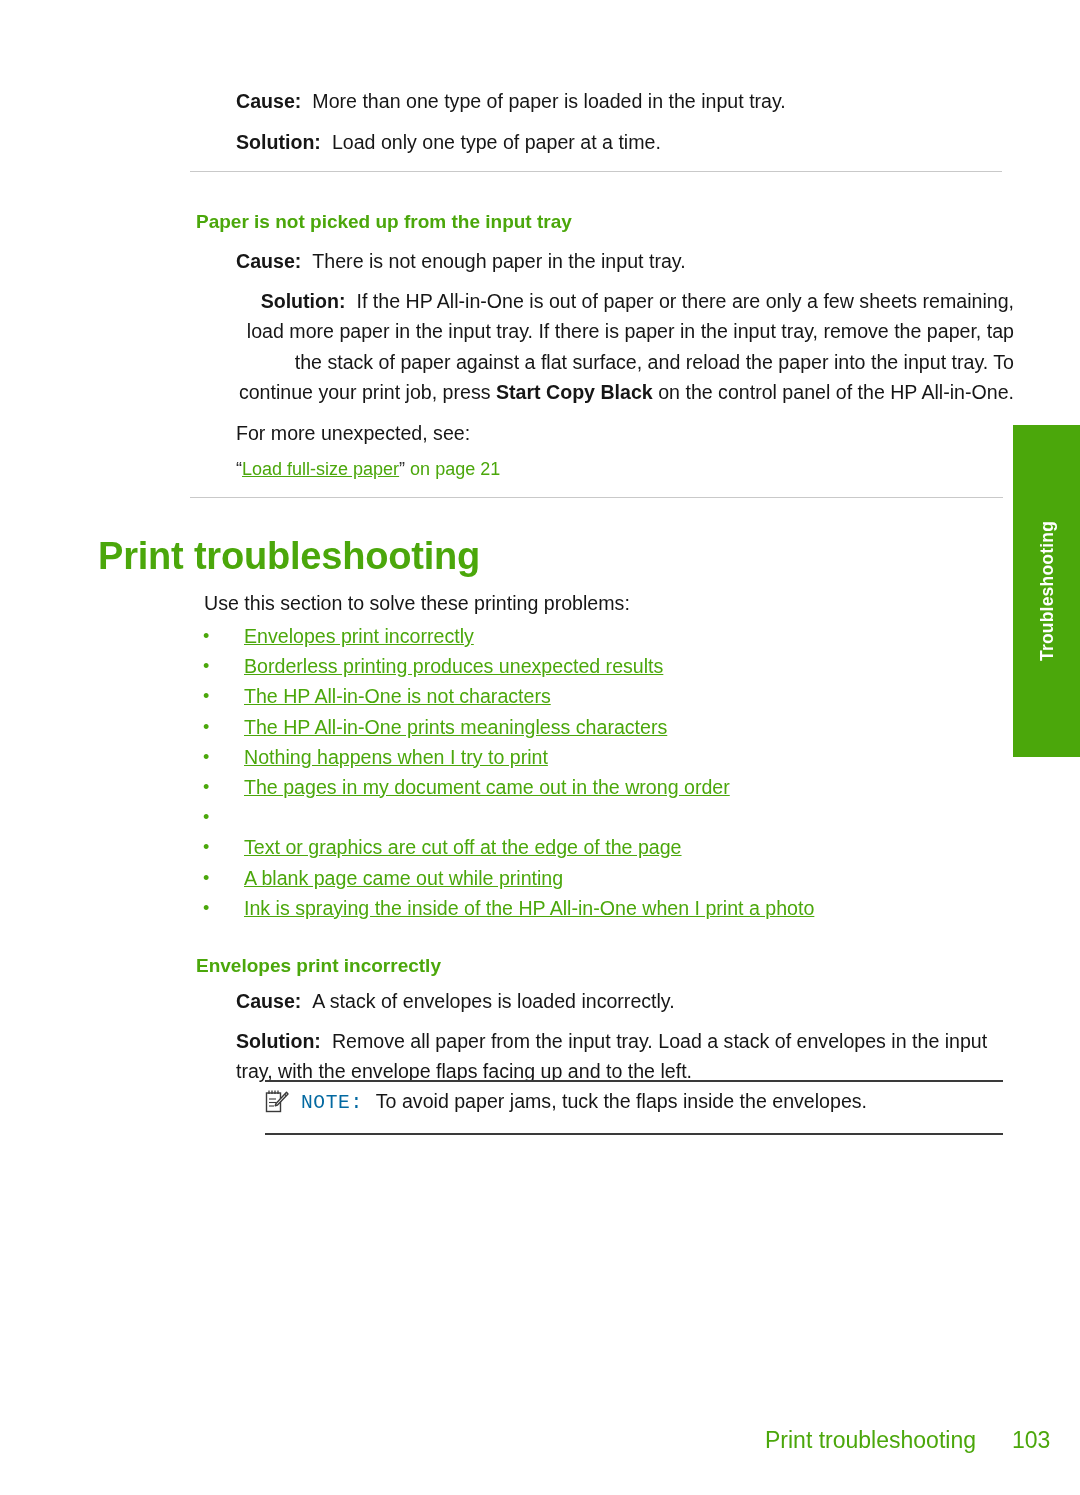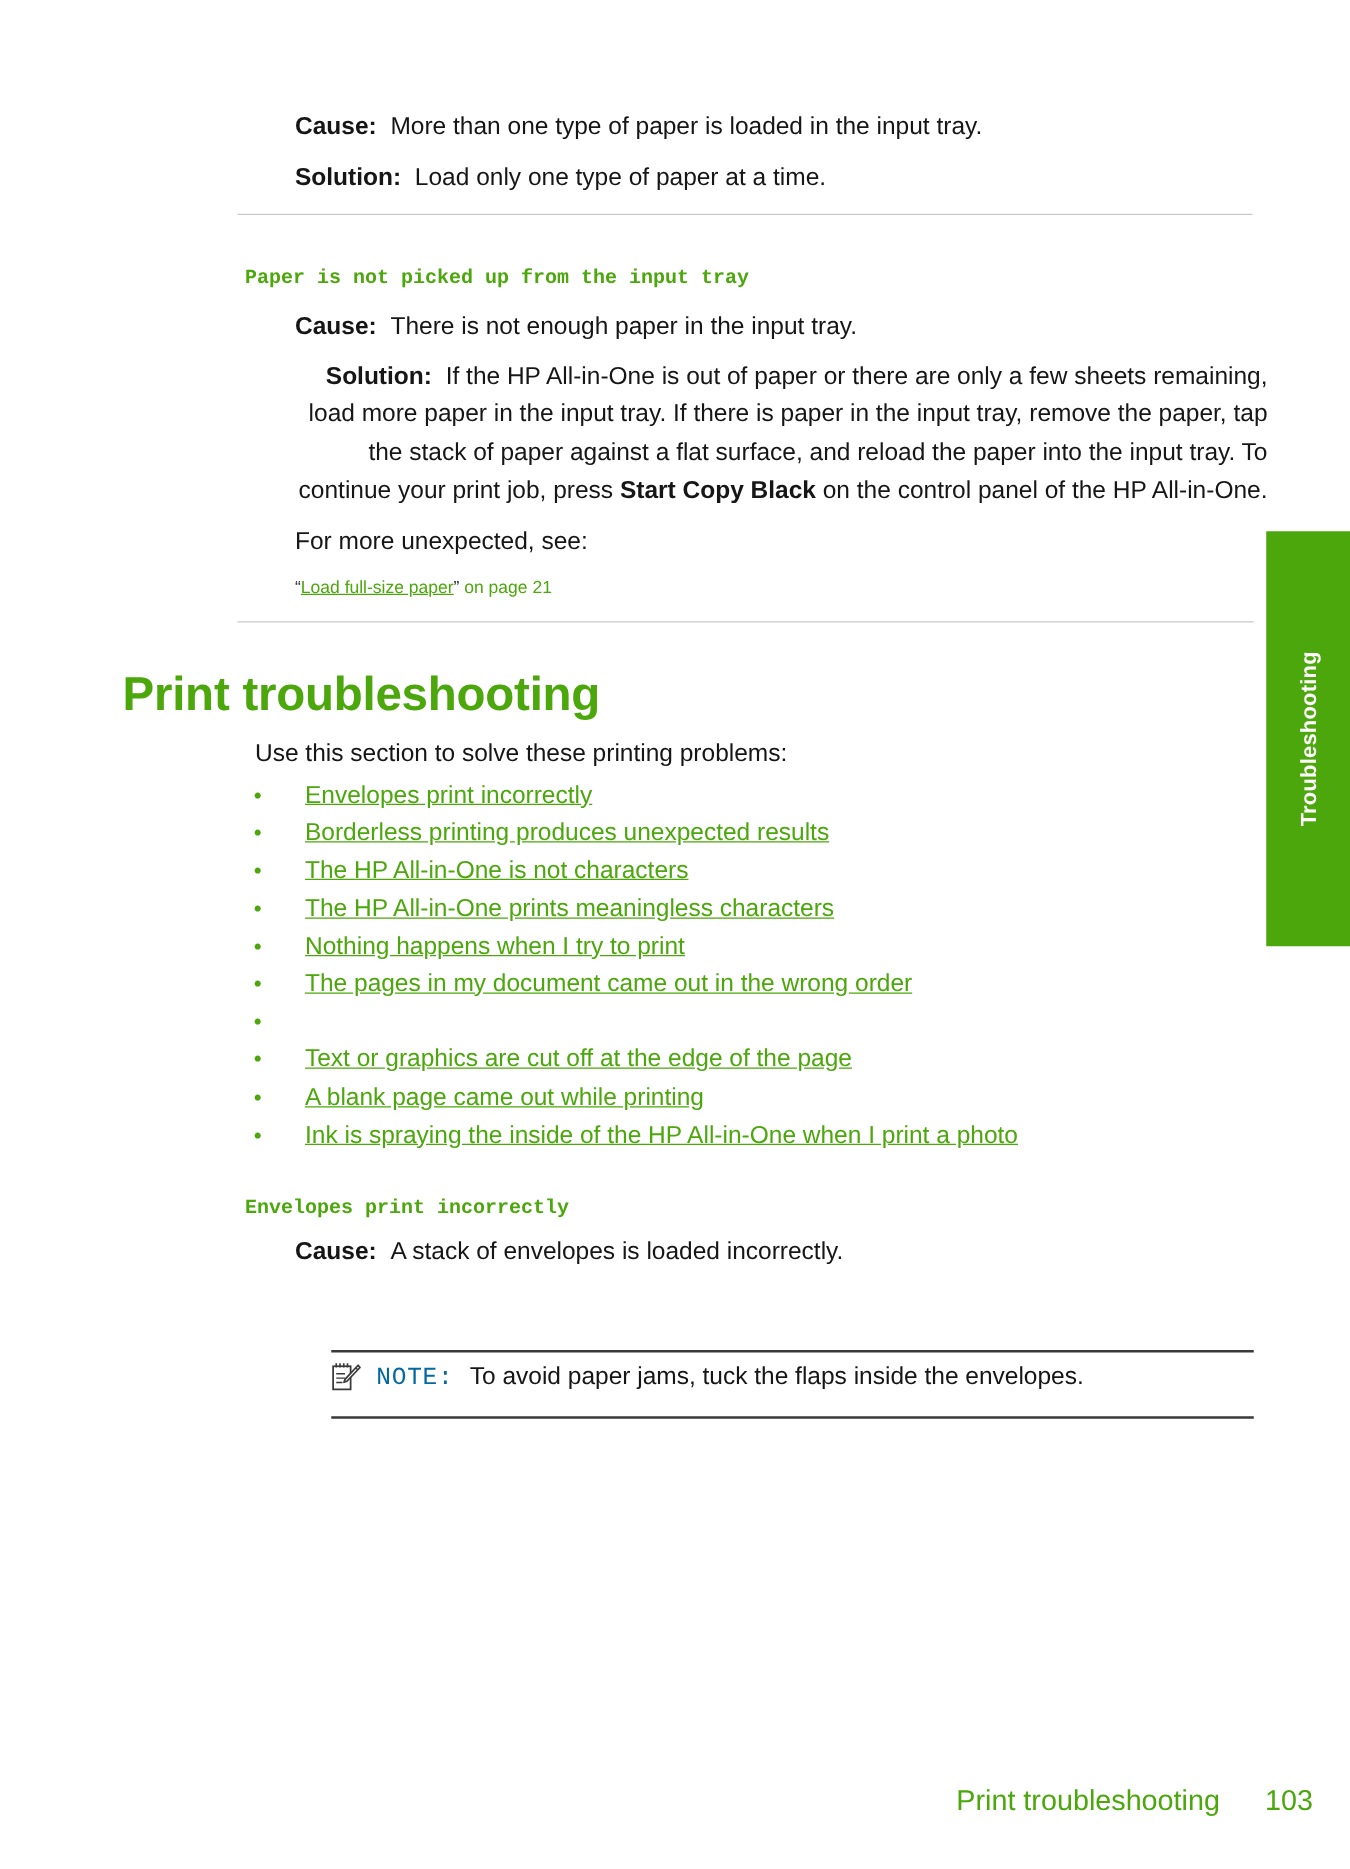--- a/index.html
+++ b/index.html
@@ -70,25 +70,25 @@
     font-weight: bold;
   }
   .ind {
     display: inline-block;
     width: 11px;
   }
 
   
   h3.sect {
     margin: 0;
-    font-size: 16px;
+    font-size: 19px;
     line-height: 24px;
     font-weight: bold;
     color: #4ba70b;
-    font-family: Liberation Mono, monospace;
+    font-family: Liberation Sans, sans-serif;
   }
 
   
   h1.big {
     margin: 0;
     font-size: 38px;
     line-height: 44px;
     font-weight: bold;
     color: #4ba70b;
     font-family: "Liberation Sans", sans-serif;
@@ -102,21 +102,21 @@
     height: 1px;
   }
   .hr-dark {
     position: absolute;
     background: #3a3a3a;
     height: 2px;
   }
 
   
   .xref {
-    font-size: 14px;
+    font-size: 18px;
     line-height: 28px;
     color: #4ba70b;
   }
   .xref .q {
     color: #2b2b2b;
   }
   .xref .lnk {
     color: #4ba70b;
     text-decoration: underline;
     text-decoration-color: #4ba70b;
@@ -241,20 +241,23 @@
         <li><span class="bullet">•</span><span class="lnk">A blank page came out while printing</span></li>
         <li><span class="bullet">•</span><span class="lnk">Ink is spraying the inside of the HP All-in-One when I print a photo</span></li>
       </ul>
 
     <h3 class="sect blk" style="left:196px; top:954px; width:700px;">Envelopes print incorrectly</h3>
 
     <div class="blk para" style="left:236px; top:986px; width:778px;">
       <div>
         <span class="lbl">Cause:</span><span class="ind"></span><span>A stack of envelopes is loaded incorrectly.</span>
       </div>
+      <div style="margin-top:9px;">
+        <span class="lbl">Solution:</span><span class="ind"></span><span>Remove all paper from the input tray. Load a stack of envelopes in the input tray, with the envelope flaps facing up and to the left.</span>
+      </div>
     </div>
 
     <div class="note-wrap" style="left:265px; top:1080px; width:738px;">
       <div class="hr-dark" style="left:0; top:0; width:738px;"></div>
       <div class="note-row">
         <div class="note-icon">
           <svg width="24" height="25" viewBox="0 0 24 25" aria-hidden="true">
 
             <rect x="1.5" y="4" width="14" height="18.5" fill="#ffffff" stroke="#3a3a3a" stroke-width="1.4"></rect>
 

